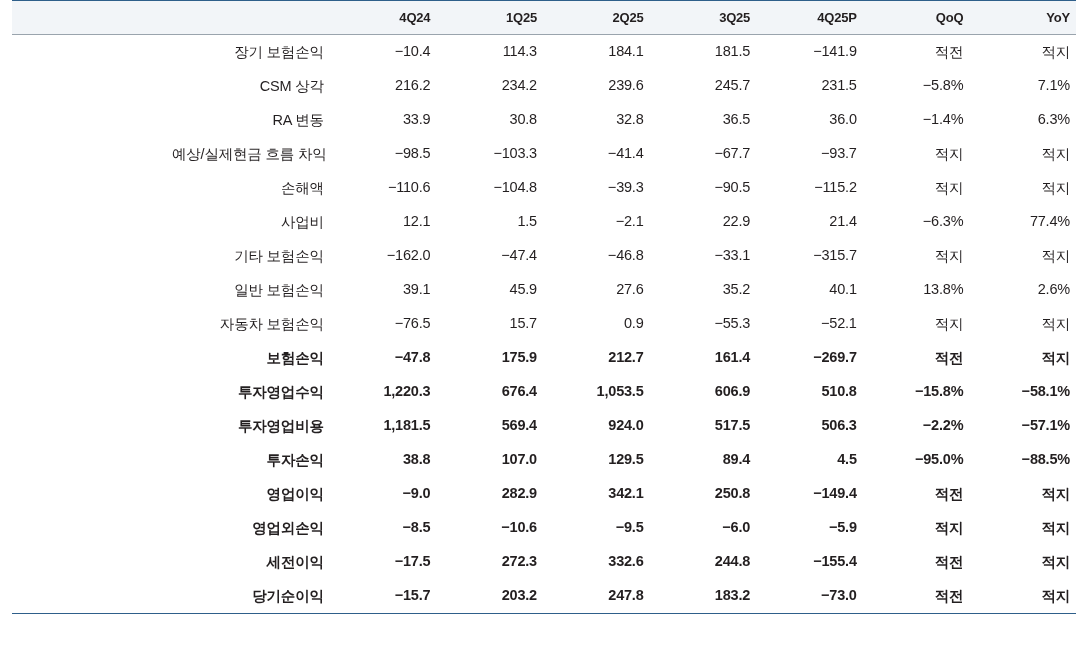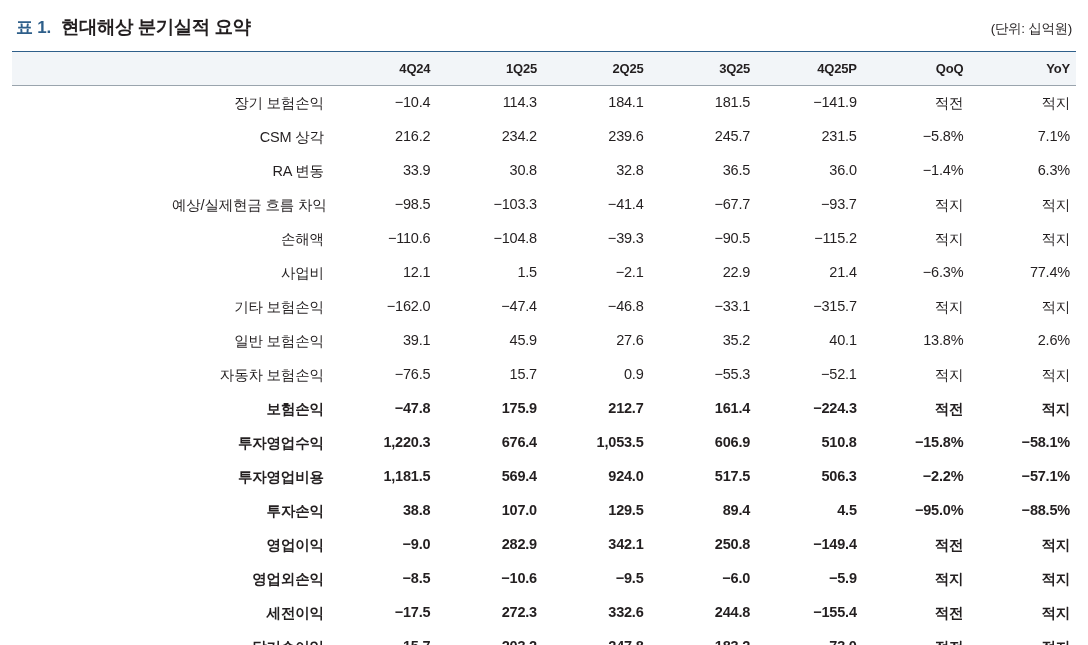--- a/index.html
+++ b/index.html
@@ -101,27 +101,20 @@
 
   
   col.c-label { width: 316px; }
   col.c-num   { width: 106px; }
 </style>
 </head>
 <body>
 
 <div class="page">
 
-  <div class="title-row">
-    <div class="title-left">
-      <span class="table-no">표 1.</span>
-      <span class="table-title">현대해상 분기실적 요약</span>
-    </div>
-    <div class="unit">(단위: 십억원)</div>
-  </div>
 
   <table class="fin">
     <colgroup>
       <col class="c-label">
       <col class="c-num">
         <col class="c-num">
         <col class="c-num">
         <col class="c-num">
       <col class="c-num">
         <col class="c-num">
@@ -239,21 +232,21 @@
         <td>적지</td>
         <td>적지</td>
       </tr>
 
       <tr class="bold">
         <td class="label">보험손익</td>
         <td>−47.8</td>
         <td>175.9</td>
         <td>212.7</td>
         <td>161.4</td>
-        <td>−224.3</td>
+        <td>−269.7</td>
         <td>적전</td>
         <td>적지</td>
       </tr>
 
       <tr class="bold">
         <td class="label">투자영업수익</td>
         <td>1,220.3</td>
         <td>676.4</td>
         <td>1,053.5</td>
         <td>606.9</td>

